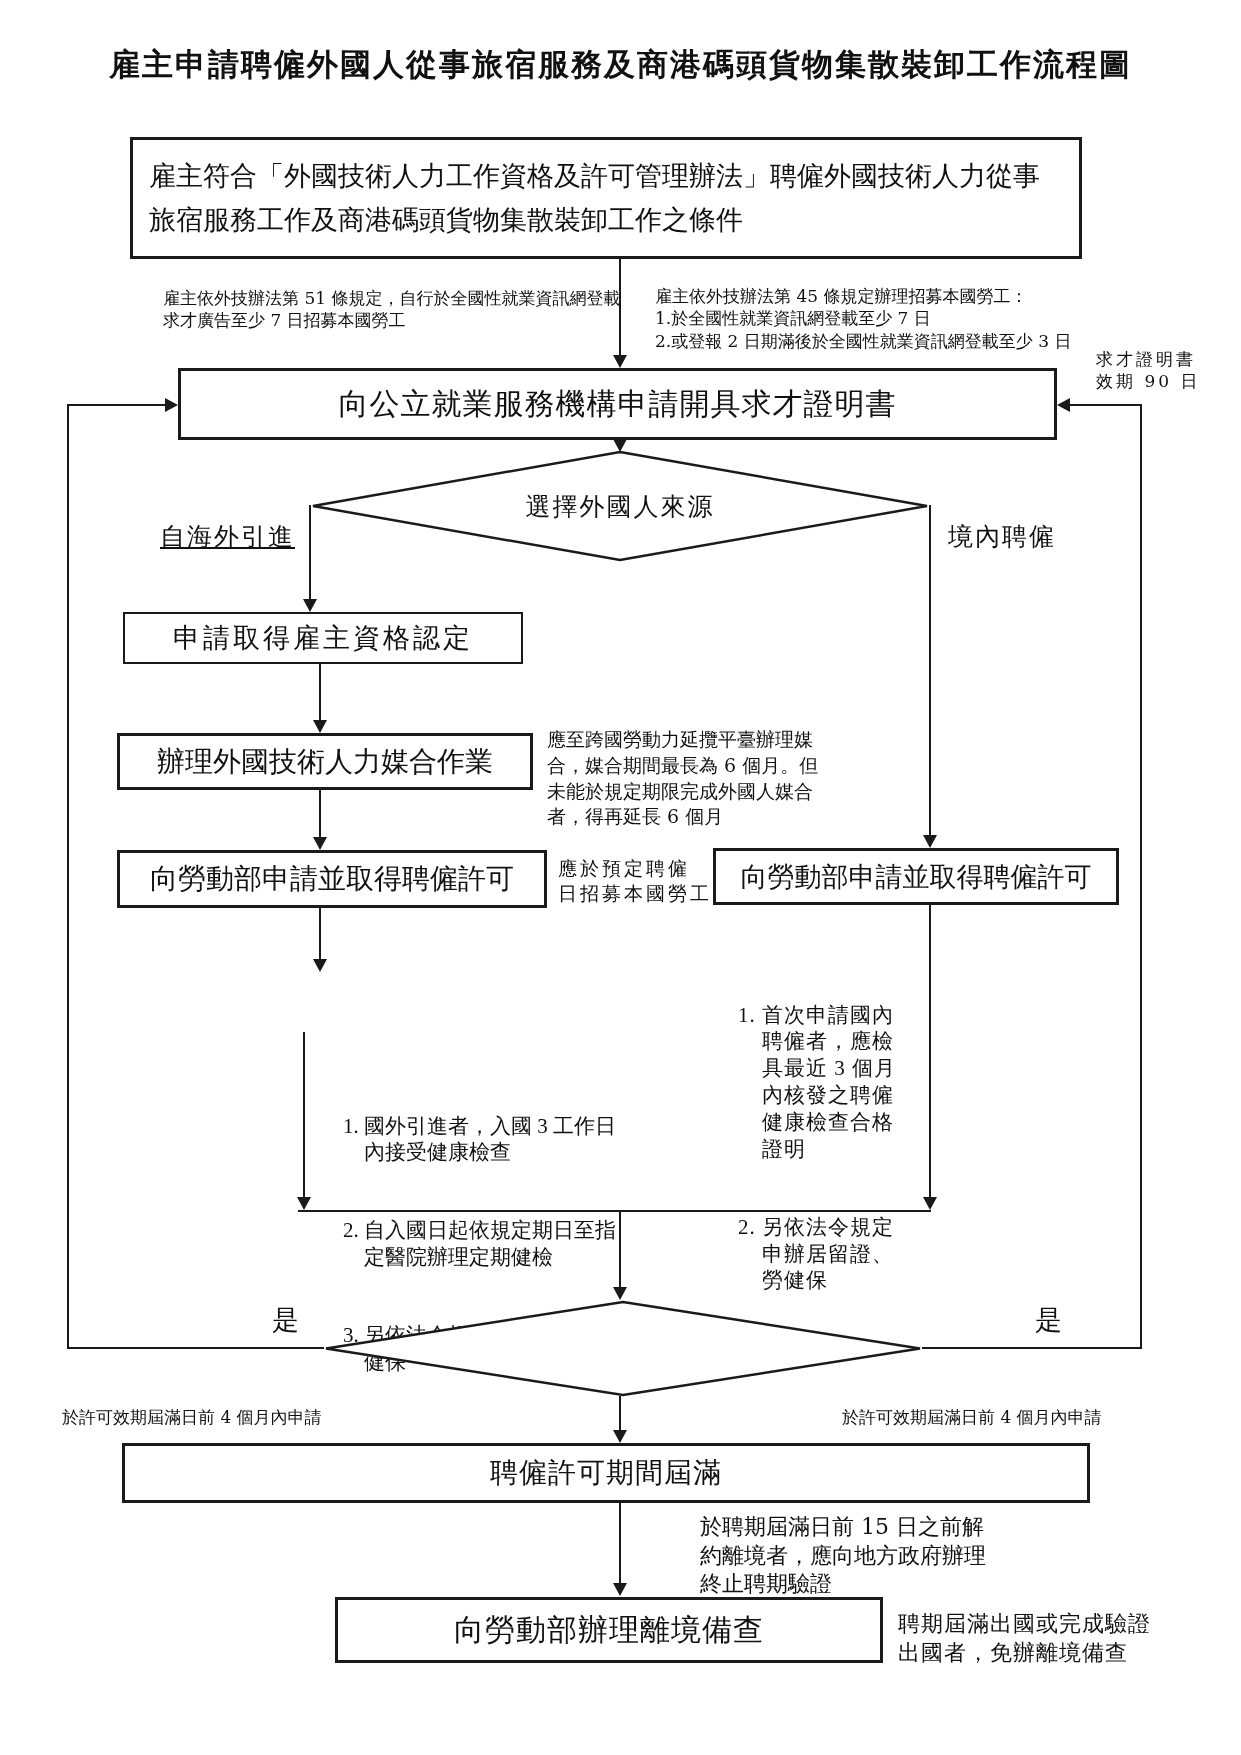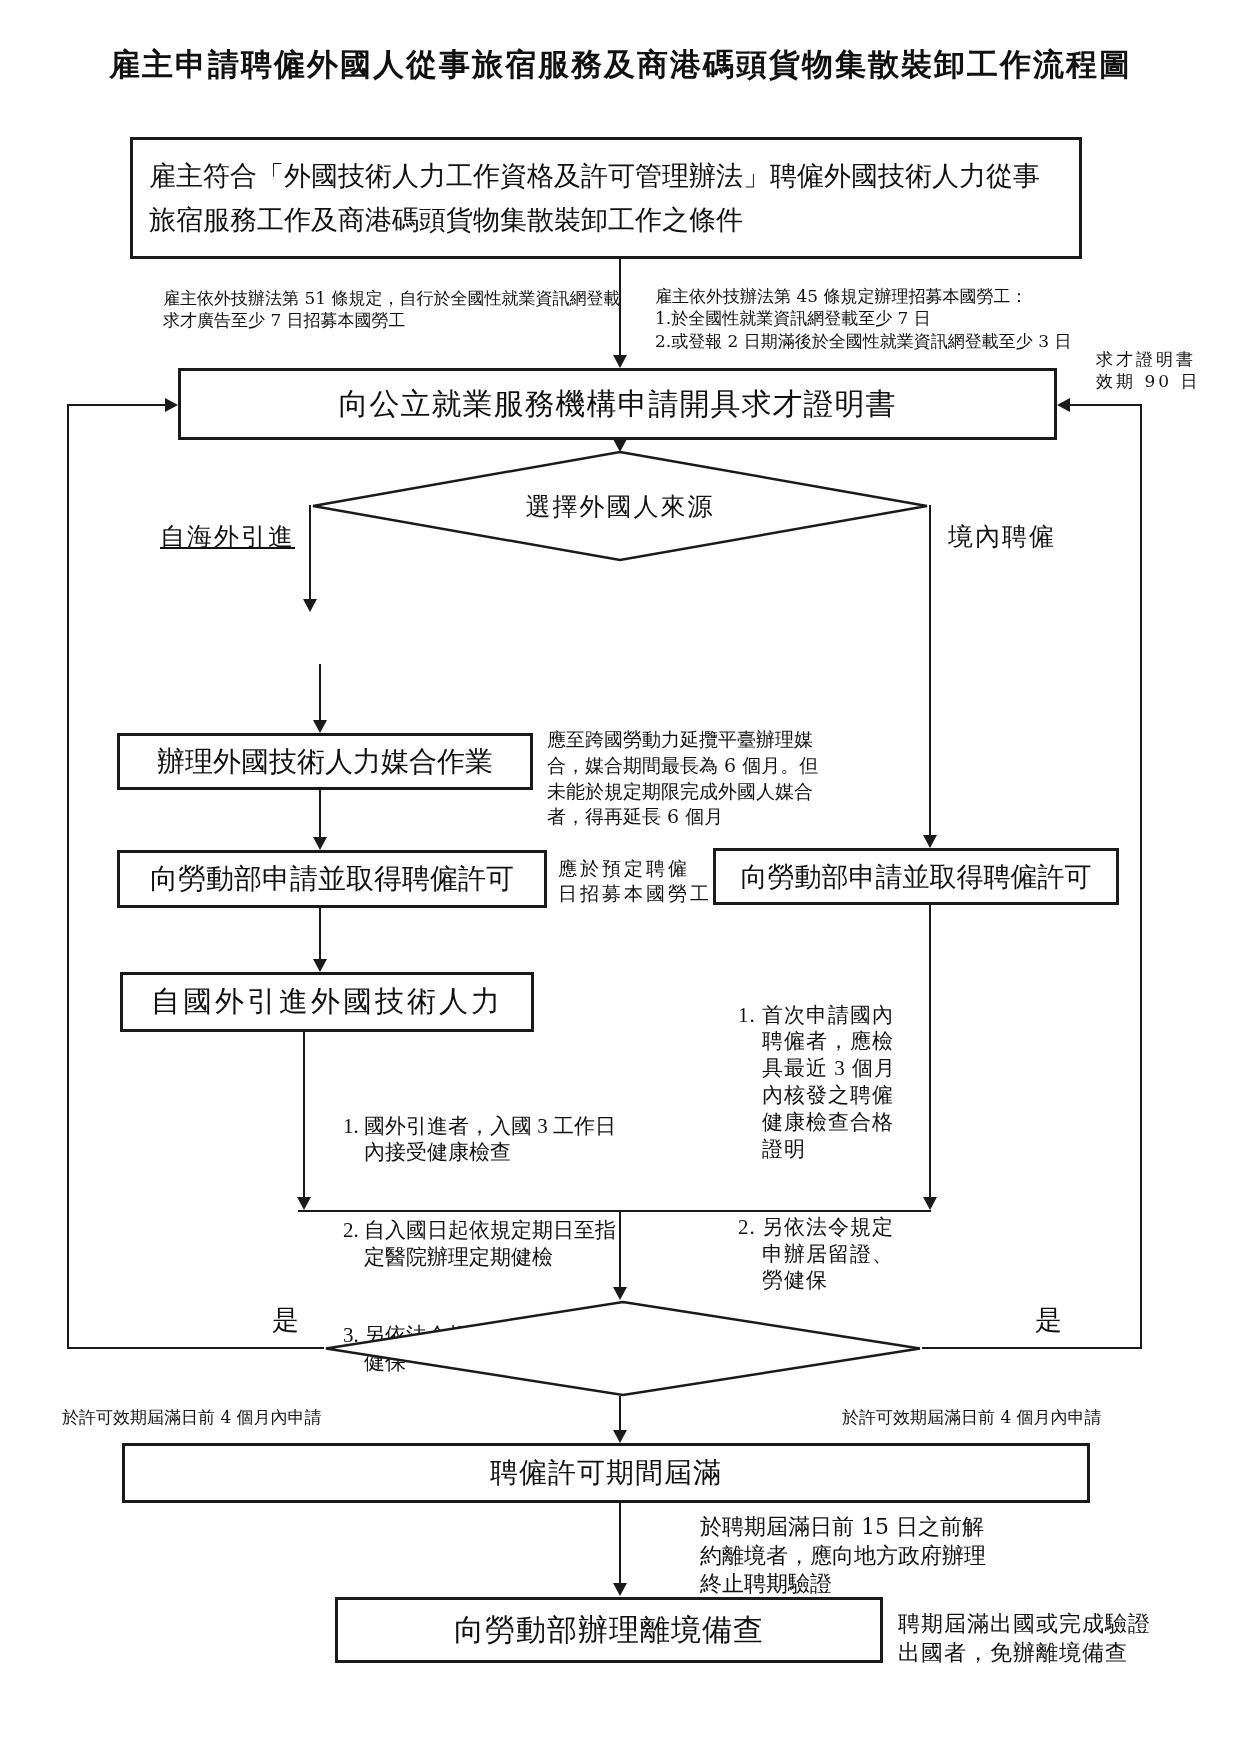--- a/index.html
+++ b/index.html
@@ -85,20 +85,23 @@
 
   <div class="note" style="left:160px;top:520px;font-size:25px;letter-spacing:2px;text-decoration:underline;">自海外引進</div>
   <div class="note" style="left:948px;top:520px;font-size:25px;letter-spacing:2px;">境內聘僱</div>
 
   <div class="vline" style="left:309px;top:505px;height:95px;"></div>
   <div class="arr-d" style="left:303px;top:599px;"></div>
 
   <div class="vline" style="left:929px;top:505px;height:331px;"></div>
   <div class="arr-d" style="left:923px;top:835px;"></div>
 
+  <div class="box" style="left:123px;top:612px;width:400px;height:52px;font-size:27px;letter-spacing:3px;border-width:2px;">
+    <span>申請取得雇主資格認定</span>
+  </div>
 
   <div class="vline" style="left:319px;top:664px;height:57px;"></div>
   <div class="arr-d" style="left:313px;top:720px;"></div>
 
   <div class="box" style="left:117px;top:733px;width:416px;height:57px;font-size:28px;">
     <span>辦理外國技術人力媒合作業</span>
   </div>
   <div class="note" style="left:547px;top:727px;width:278px;font-size:19px;line-height:1.36;">應至跨國勞動力延攬平臺辦理媒合，媒合期間最長為 6 個月。但未能於規定期限完成外國人媒合者，得再延長 6 個月</div>
 
   <div class="vline" style="left:319px;top:790px;height:48px;"></div>
@@ -106,23 +109,20 @@
 
   <div class="box" style="left:117px;top:850px;width:430px;height:58px;font-size:28px;">
     <span>向勞動部申請並取得聘僱許可</span>
   </div>
   <div class="note" style="left:558px;top:856px;width:190px;font-size:19px;letter-spacing:3px;">應於預定聘僱
 日招募本國勞工</div>
 
   <div class="vline" style="left:319px;top:908px;height:52px;"></div>
   <div class="arr-d" style="left:313px;top:959px;"></div>
 
-  <div class="box" style="left:120px;top:972px;width:414px;height:60px;font-size:29px;letter-spacing:3px;">
-    <span>自國外引進外國技術人力</span>
-  </div>
 
   <div class="note" style="left:322px;top:1046px;width:318px;font-size:21px;">
     <ol class="flow-list">
       <li>國外引進者，入國 3 工作日內接受健康檢查</li>
       <li>自入國日起依規定期日至指定醫院辦理定期健檢</li>
       <li>另依法令規定申辦居留、勞健保</li>
     </ol>
   </div>
 
   <div class="box" style="left:713px;top:848px;width:406px;height:57px;font-size:27px;">

